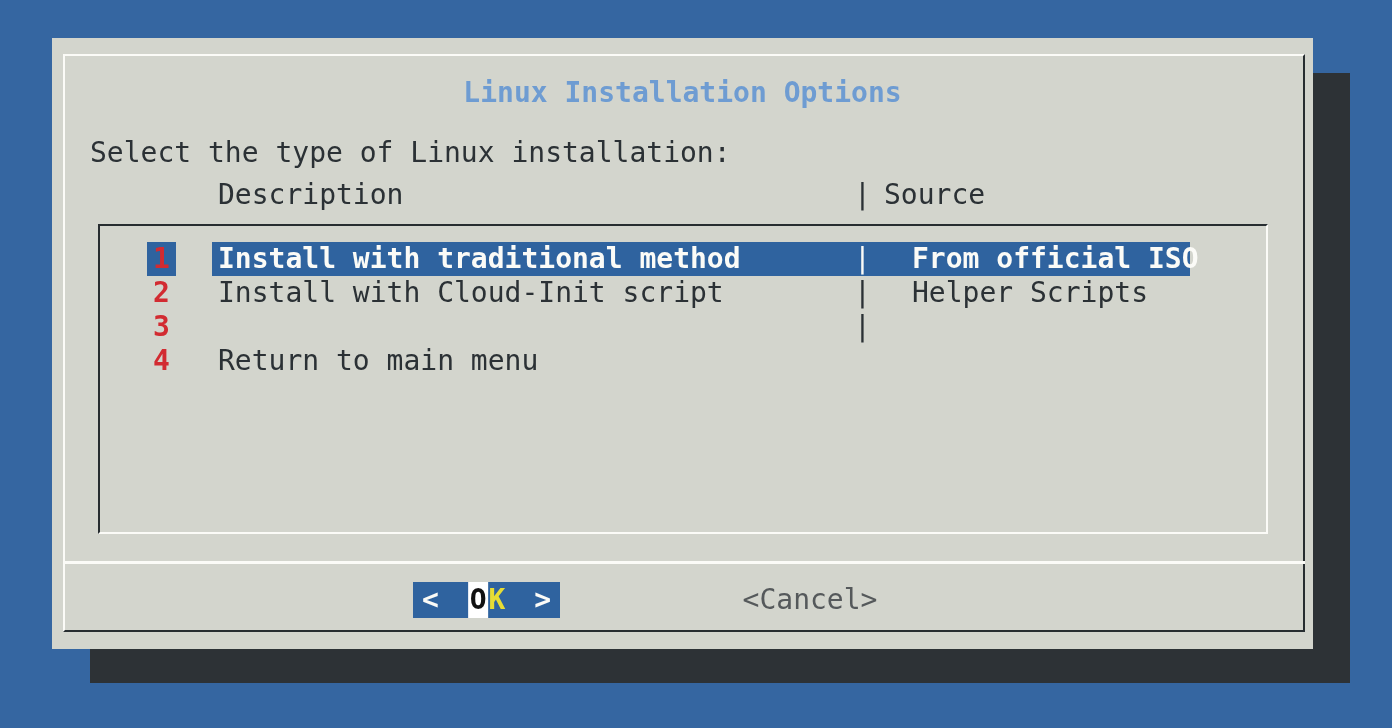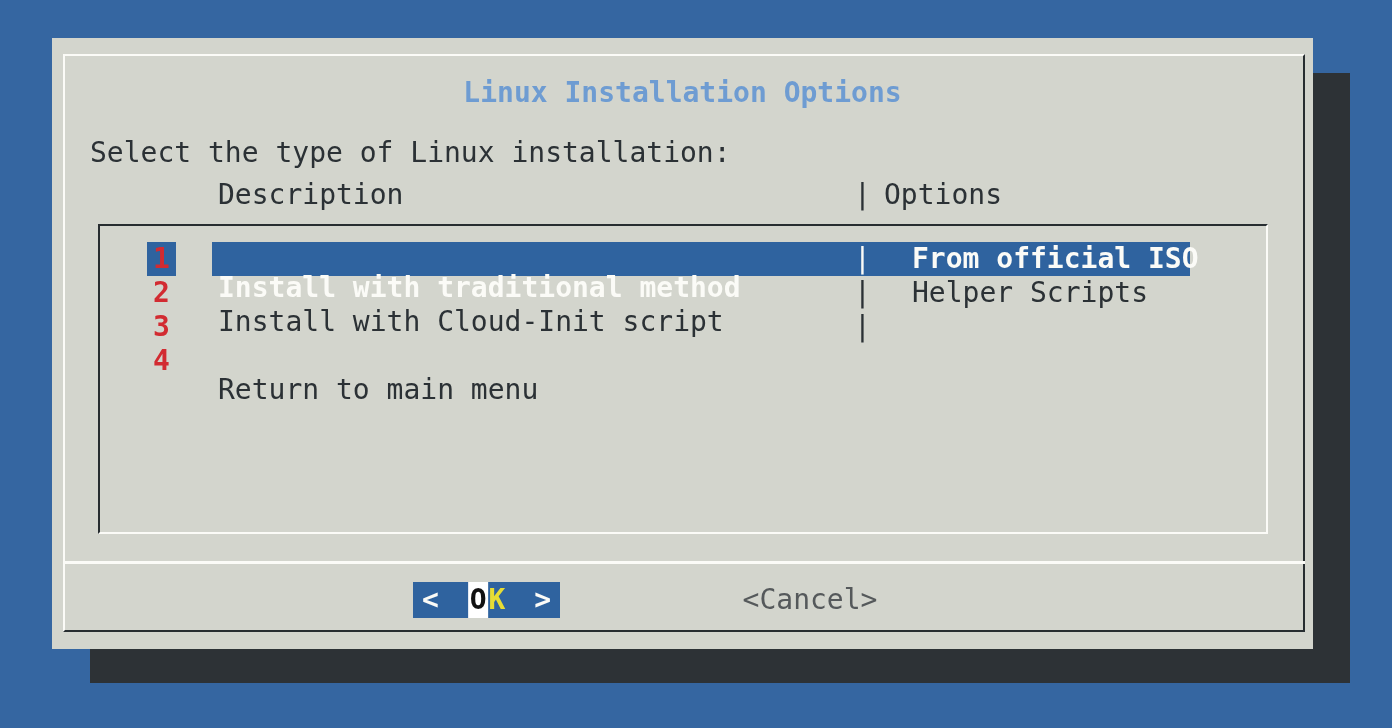--- a/index.html
+++ b/index.html
@@ -44,21 +44,21 @@
   .listbox{
     position:absolute;left:46px;top:186px;width:1170px;height:310px;box-sizing:border-box;
     border-top:2px solid var(--border-dark);border-left:2px solid var(--border-dark);
     border-right:2px solid var(--border-light);border-bottom:2px solid var(--border-light);
   }
   .menu-rows{position:absolute;left:0;top:0;width:100%;height:100%;}
   .menu-row{position:absolute;left:0;width:100%;height:34px;font-size:28px;line-height:34px;color:var(--text);white-space:pre;}
   .menu-row span{z-index:1;}
   .menu-row .bar{position:absolute;left:112px;top:0;width:978px;height:34px;background:var(--selection-background);z-index:0;}
   .menu-row .tag{position:absolute;left:47px;padding:0 6px;color:var(--tag-red);font-weight:bold;}
-  .menu-row .desc{position:absolute;left:118px;margin-top:29px;}
+  .menu-row .desc{position:absolute;left:118px;}
   .menu-row .pipe{position:absolute;left:754px;}
   .menu-row .src{position:absolute;left:784px;margin-left:28px;}
   .menu-row.selected .tag{background:var(--selection-background);}
   .menu-row.selected .desc,
   .menu-row.selected .src{color:var(--selection-text);font-weight:bold;}
   .menu-row.selected .pipe{color:var(--selection-text);}
   .separator{position:absolute;left:11px;top:523px;width:1242px;height:3px;background:var(--border-light);}
   .btn-ok{
     position:absolute;left:361px;top:544px;width:147px;height:36px;
     background:var(--selection-background);font-size:28px;font-weight:bold;line-height:36px;
@@ -84,21 +84,21 @@
   <div class="dialog">
     <div class="inner-border"></div>
 
     <div class="title">Linux Installation Options</div>
 
     <div class="prompt">Select the type of Linux installation:</div>
 
     <div class="col-header">
       <span class="col-desc">Description</span>
       <span class="col-pipe">|</span>
-      <span class="col-source">Options</span>
+      <span class="col-source">Source</span>
     </div>
 
     <div class="listbox">
       <div class="menu-rows" id="menu-rows">
           <div class="menu-row selected" style="top: 16px;"><span class="bar"></span><span class="tag">1</span><span class="desc">Install with traditional method</span><span class="pipe">|</span><span class="src">From official ISO</span></div>
           <div class="menu-row" style="top: 50px;"><span class="tag">2</span><span class="desc">Install with Cloud-Init script</span><span class="pipe">|</span><span class="src">Helper Scripts</span></div>
           <div class="menu-row" style="top: 84px;"><span class="tag">3</span><span class="pipe">|</span></div>
           <div class="menu-row" style="top: 118px;"><span class="tag">4</span><span class="desc">Return to main menu</span></div>
         </div>
     </div>

